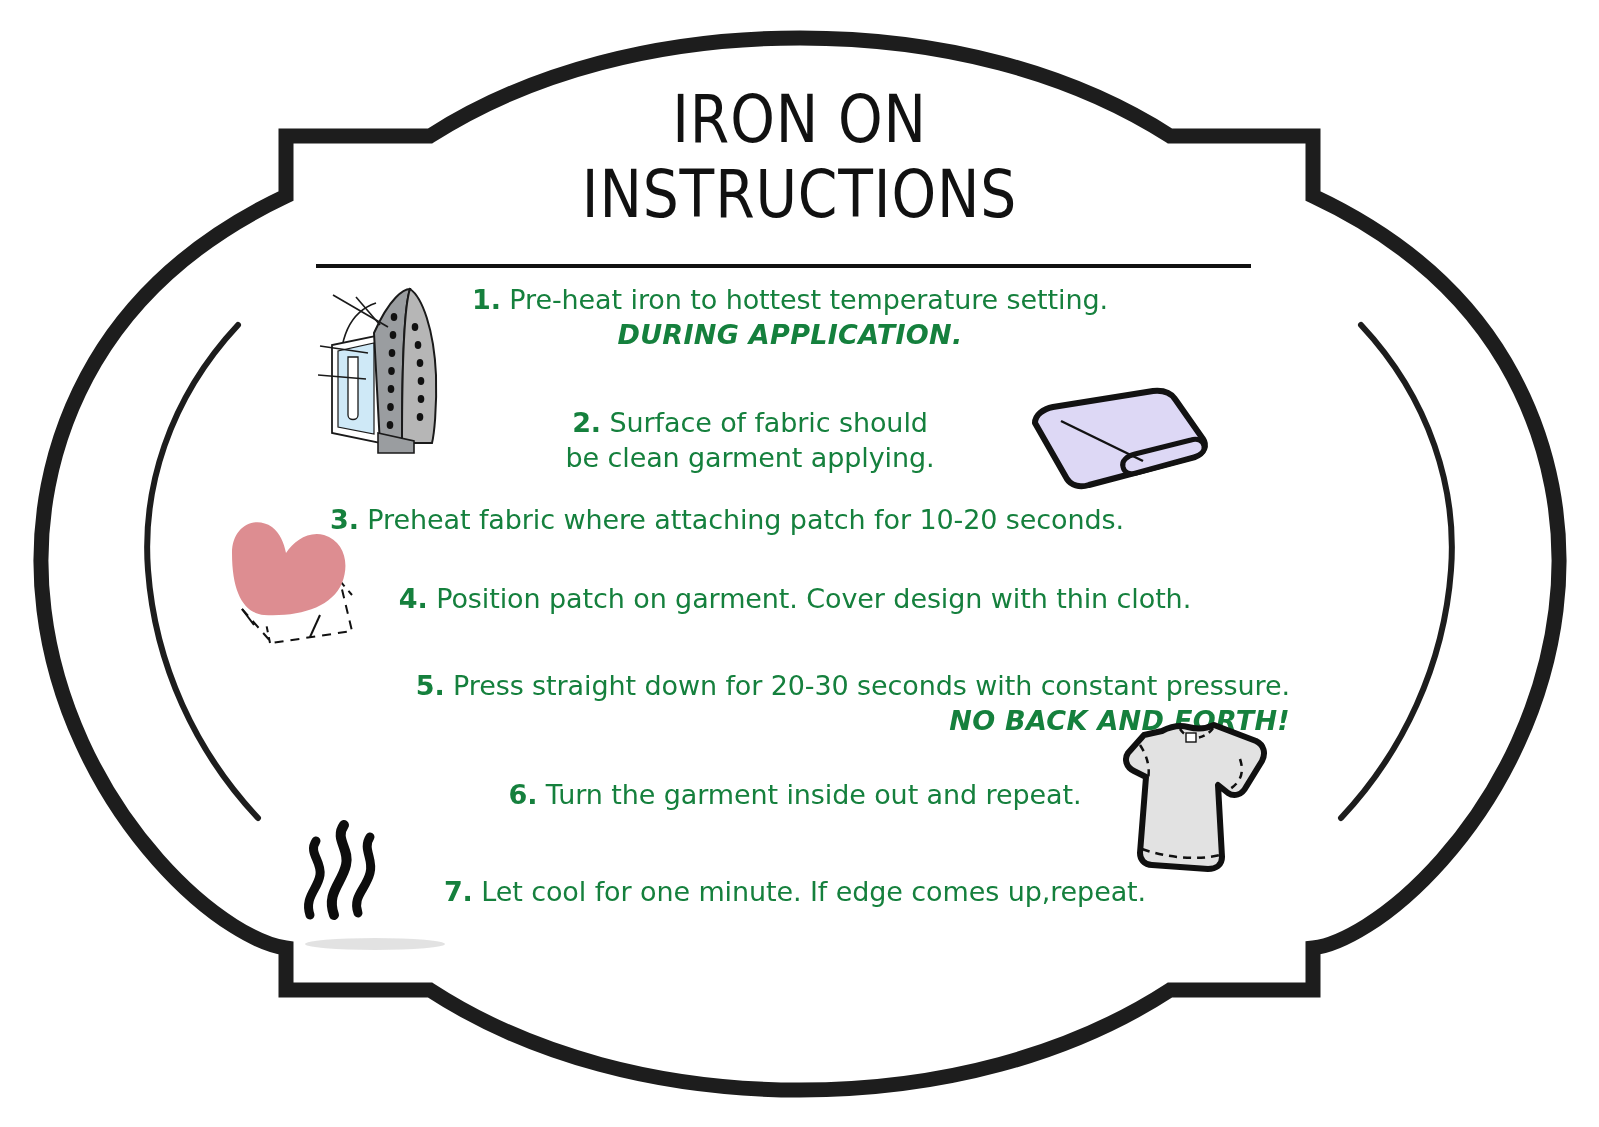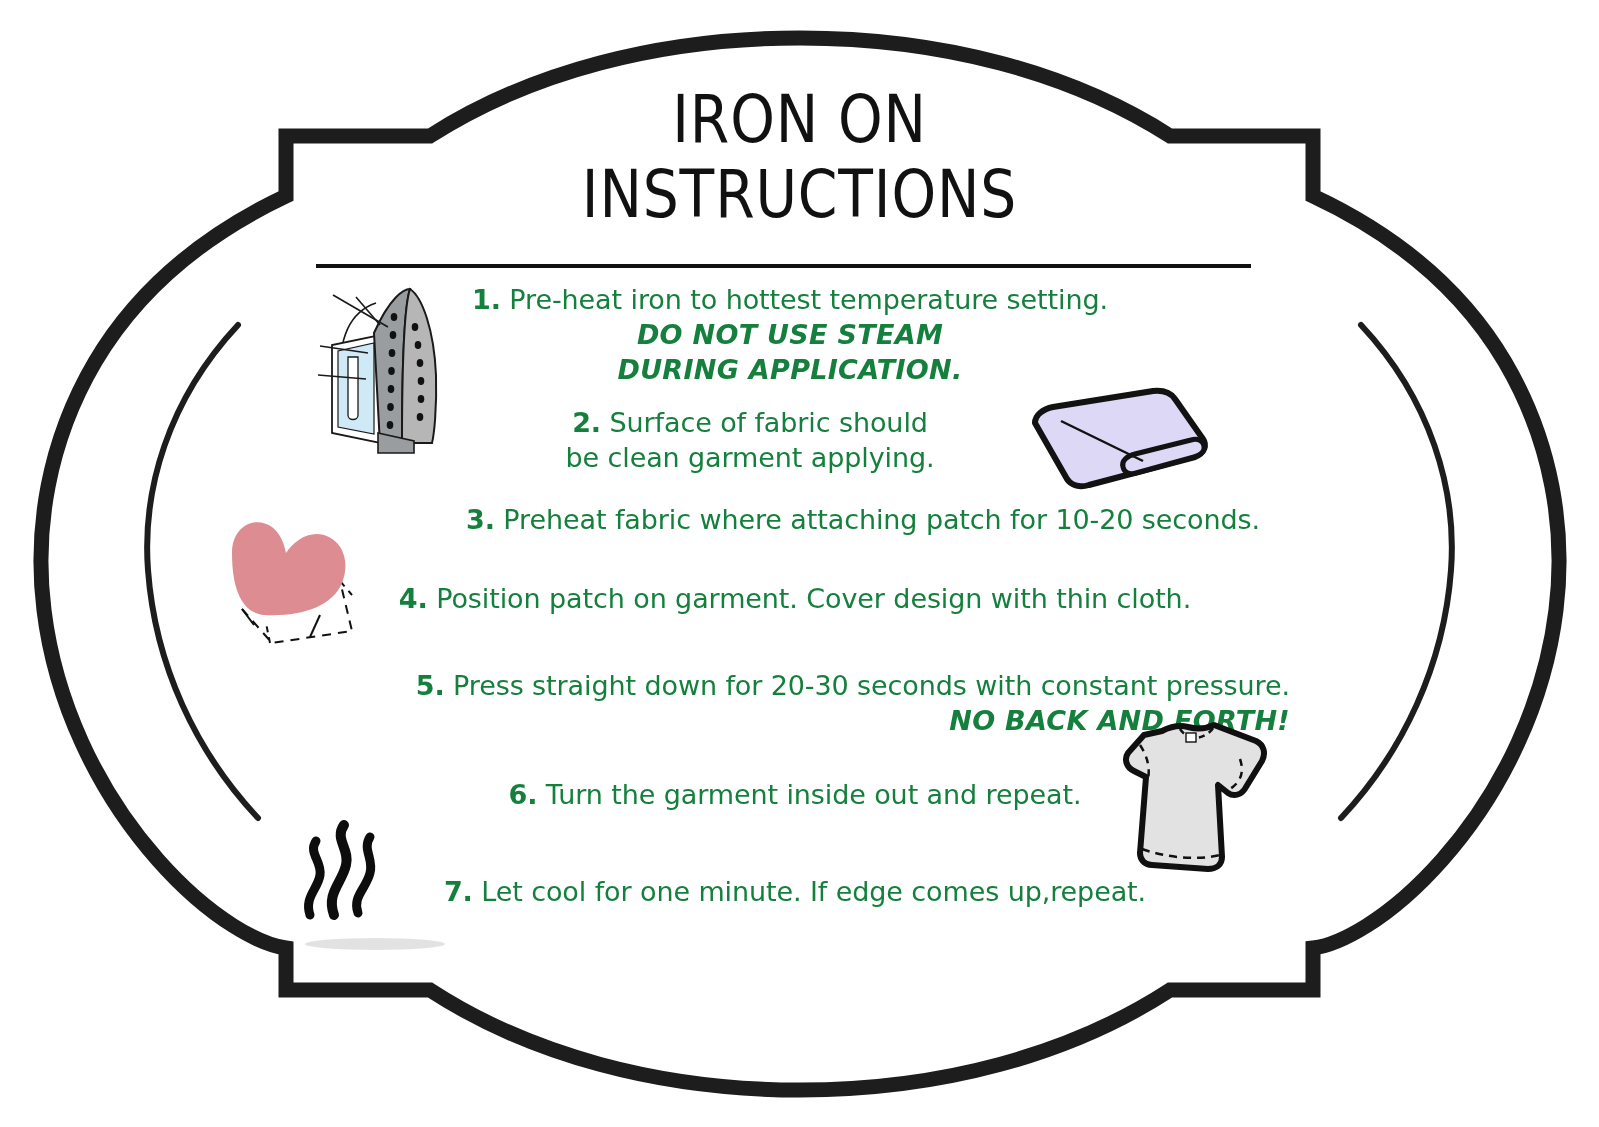--- a/index.html
+++ b/index.html
@@ -17,21 +17,21 @@
   .divider{position:absolute;left:316px;top:264px;width:935px;height:4px;background:#111;}
 
   .step{position:absolute;color:#15803d;font-family:"DejaVu Sans",sans-serif;
         font-size:27px;line-height:1.30;letter-spacing:-0.1px;}
   .step .num{font-weight:700;}
   .emph{font-weight:700;font-style:italic;letter-spacing:0.3px;}
   .strong{font-weight:400;}
 
   .s1{left:330px;top:282px;width:920px;text-align:center;}
   .s2{left:470px;top:405px;width:560px;text-align:center;}
-  .s3{left:330px;top:502px;width:930px;text-align:right;}
+  .s3{left:330px;top:502px;width:930px;text-align:left;}
   .s4{left:330px;top:581px;width:930px;text-align:center;}
   .s5{left:290px;top:668px;width:1000px;text-align:right;}
   .s6{left:380px;top:777px;width:830px;text-align:center;}
   .s7{left:380px;top:874px;width:830px;text-align:center;}
 
   .art{position:absolute;}
   .art-iron{left:318px;top:283px;width:130px;height:175px;}
   .art-fabric{left:1005px;top:385px;width:210px;height:110px;}
   .art-heart{left:214px;top:505px;width:160px;height:150px;}
   .art-shirt{left:1100px;top:715px;width:180px;height:165px;}
@@ -84,21 +84,20 @@
       <div class="title-line title-2">INSTRUCTIONS</div>
     </div>
 
     <div class="divider"></div>
 
     <div class="step s1">
       <div>
         <span class="num">1.</span>
         <span>Pre-heat iron to hottest temperature setting.</span>
       </div>
-      <div class="emph">DO NOT USE STEAM</div>
       <div class="emph">DURING APPLICATION.</div>
     </div>
 
     <div class="step s2">
       <div>
         <span class="num">2.</span>
         <span>Surface of fabric should</span>
       </div>
       <div>be clean garment applying.</div>
     </div>

